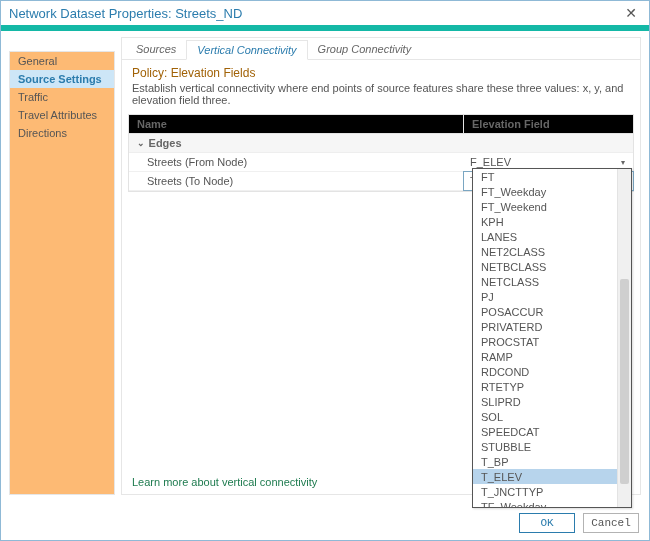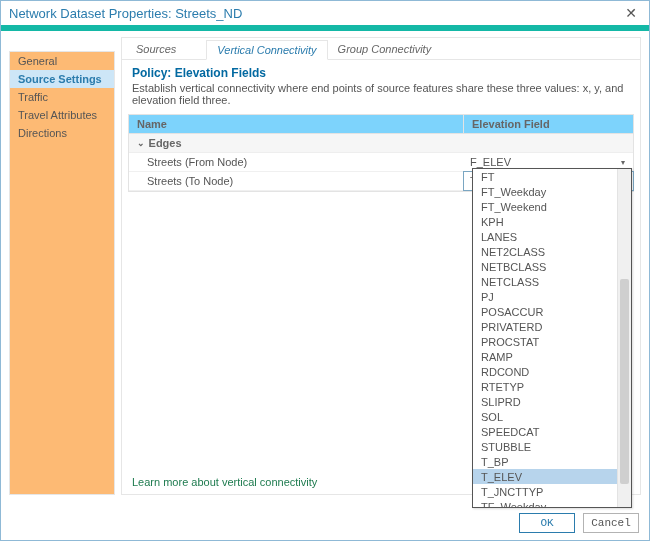--- a/index.html
+++ b/index.html
@@ -67,41 +67,40 @@
     font-size:11px;
     color:#666;
     cursor:default;
   }
   .tab.selected {
     color:#2b7cad;
     border:1px solid #e6e6e6;
     border-bottom:1px solid #fff;
     margin-bottom:-1px;
     background:#fff;
-    margin-left:20px;
   }
   .policy-title {
     padding:6px 10px 0 10px;
     font-size:12px;
-    color:#0369a1;
-    font-weight:700;
+    color:#a16207;
+    font-weight:400;
   }
   .policy-sub {
     padding:2px 10px 6px 10px;
     font-size:11px;
     color:#555;
   }
   .tbl {
     margin: 2px 6px;
     border:1px solid #e3e3e3;
     position:relative;
   }
   .tbl-head {
     display:flex;
-    background:#7dd3fc;
+    background:#000000;
     border-bottom:1px solid #e3e3e3;
     font-weight:600;
     color:#666;
     font-size:11px;
   }
   .col-name { width:335px; padding:3px 8px; border-right:1px solid #e3e3e3;}
   .col-field { flex:1; padding:3px 8px;}
   .section-row {
     display:flex;
     background:#f6f6f6;

